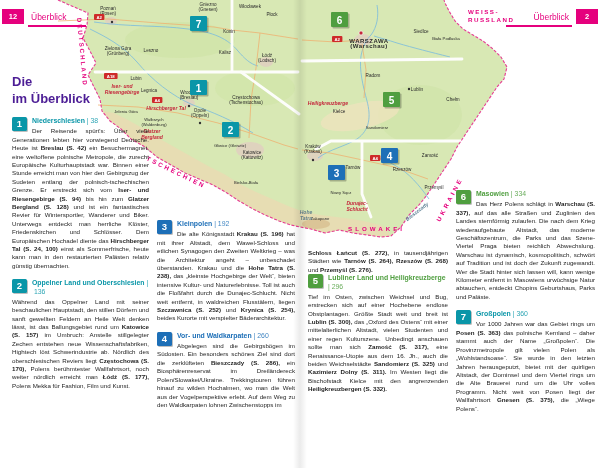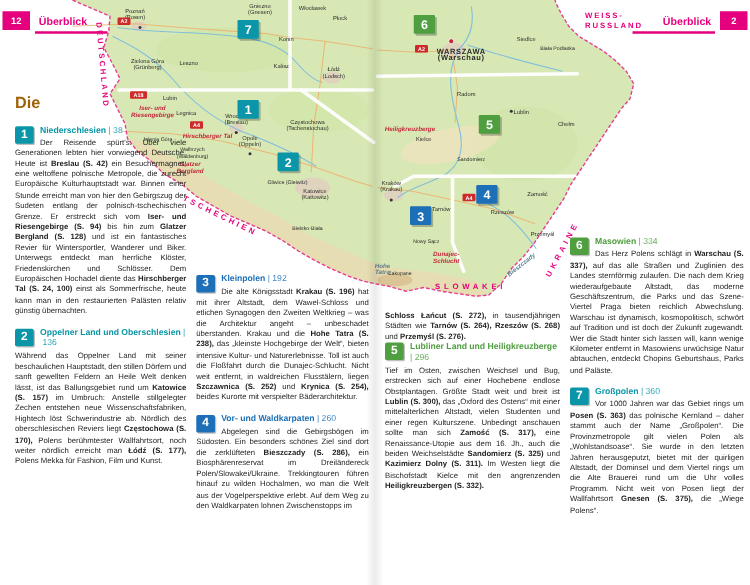--- a/index.html
+++ b/index.html
@@ -6,38 +6,38 @@
   .spread{position:relative;width:600px;height:468px;background:#ffffff;overflow:hidden;
           font-family:"Liberation Sans",sans-serif;}
   svg text{font-family:"Liberation Sans",sans-serif;}
 
   
   .hdr{position:absolute;top:9px;display:flex;align-items:center;gap:7px;z-index:5;}
   .hdr-left{left:2px;}
   .hdr-right{right:2px;}
   .hdr-box{background:#E5007D;color:#fff;font-size:7.5px;font-weight:bold;width:22px;height:15px;
            line-height:15px;text-align:center;}
-  .hdr-label{color:#E5007D;font-weight:bold;font-size:8.5px;}
+  .hdr-label{color:#E5007D;font-weight:normal;font-size:8.5px;}
   .hdr-line{position:absolute;top:25px;height:1.8px;background:#E5007D;z-index:5;}
   .hdr-line-left{left:28px;width:58px;}
   .hdr-line-right{left:506px;width:66px;}
 
   
   #map{position:absolute;left:0;top:0;z-index:1;}
   .gutter{position:absolute;left:293px;top:0;width:14px;height:468px;z-index:4;
           background:linear-gradient(90deg,rgba(0,0,0,0) 0%,rgba(0,0,0,0.08) 50%,rgba(0,0,0,0) 100%);}
 
   
   .col{position:absolute;z-index:3;}
   #col-l1{left:12px;top:74px;width:137px;}
   #col-l2{left:157px;top:220px;width:138px;}
   #col-r1{left:308px;top:249px;width:140px;}
   #col-r2{left:456px;top:190px;width:139px;}
 
-  .page-title{color:#a16207;font-size:13px;line-height:16.5px;font-weight:bold;margin:0 0 10px 0;}
+  .page-title{color:#4c1d95;font-size:13px;line-height:16.5px;font-weight:bold;margin:0 0 10px 0;}
 
   .section{margin-bottom:9px;}
   .num-box{float:left;width:15px;height:14px;margin-right:5px;border-radius:1.5px;color:#fff;
            font-weight:bold;font-size:9.5px;line-height:14px;text-align:center;
            box-shadow:1px 1px 0 rgba(0,0,0,.25);}
   .sec-head{font-size:6.9px;font-weight:bold;line-height:8.3px;}
   .sec-pg{font-weight:normal;opacity:.85;}
   p.body{font-size:6.2px;line-height:8.4px;text-align:justify;color:#1e1e1e;margin:2px 0 0 0;}
   p.cont{margin-top:0;}
 </style>
@@ -209,20 +209,21 @@
 
   <div class="hdr hdr-right">
     <div class="hdr-label">Überblick</div>
     <div class="hdr-box">2</div>
   </div>
   <div class="hdr-line hdr-line-right"></div>
 
   <div class="col" id="col-l1">
     <div class="page-title">
       <div>Die</div>
+      <div>im Überblick</div>
     </div>
   <div class="section">
         <div class="num-box" style="background: rgb(10, 150, 168);">1</div>
         <div class="sec-head" style="color: rgb(10, 150, 168);">Niederschlesien <span class="sec-pg">|&nbsp;38</span></div>
         <p class="body">Der Reisende spürt's: Über viele Generationen lebten hier vorwiegend Deutsche. Heute ist <b>Breslau (S. 42)</b> ein Besuchermagnet, eine weltoffene polnische Metropole, die zurecht Europäische Kulturhauptstadt war. Binnen einer Stunde erreicht man von hier den Gebirgszug der Sudeten entlang der polnisch-tschechischen Grenze. Er erstreckt sich vom <b>Iser- und Riesengebirge (S. 94)</b> bis hin zum <b>Glatzer Bergland (S. 128)</b> und ist ein fantastisches Revier für Wintersportler, Wanderer und Biker. Unterwegs entdeckt man herrliche Klöster, Friedenskirchen und Schlösser. Dem Europäischen Hochadel diente das <b>Hirschberger Tal (S. 24, 100)</b> einst als Sommerfrische, heute kann man in den restaurierten Palästen relativ günstig übernachten.</p>
       </div>
       <div class="section">
         <div class="num-box" style="background: rgb(10, 150, 168);">2</div>
         <div class="sec-head" style="color: rgb(10, 150, 168);">Oppelner Land und Oberschlesien <span class="sec-pg">|&nbsp;136</span></div>
         <p class="body">Während das Oppelner Land mit seiner beschaulichen Hauptstadt, den stillen Dörfern und sanft gewellten Feldern an Heile Welt denken lässt, ist das Ballungsgebiet rund um <b>Katowice (S. 157)</b> im Umbruch: Anstelle stillgelegter Zechen entstehen neue Wissenschaftsfabriken, Hightech löst Schwerindustrie ab. Nördlich des oberschlesischen Reviers liegt <b>Częstochowa (S. 170),</b> Polens berühmtester Wallfahrtsort, noch weiter nördlich erreicht man <b>Łódź (S. 177),</b> Polens Mekka für Fashion, Film und Kunst.</p>

